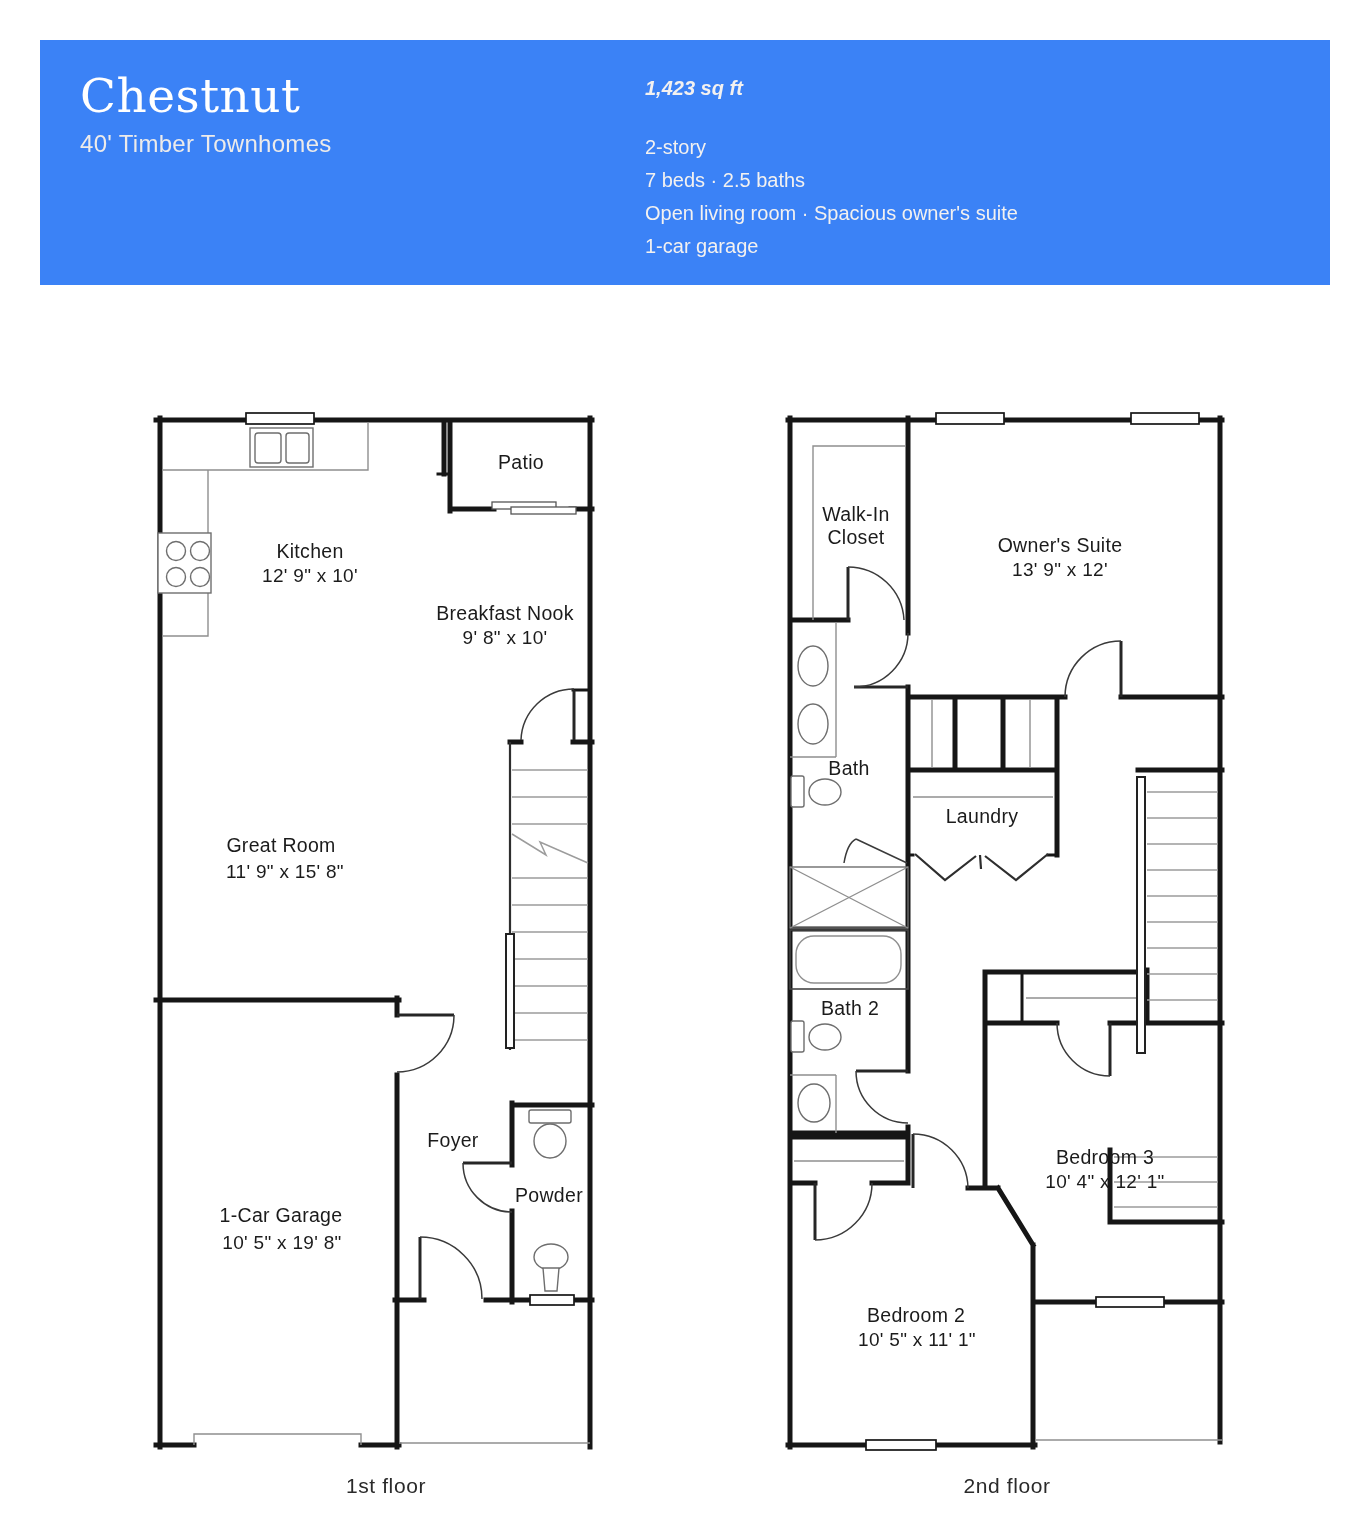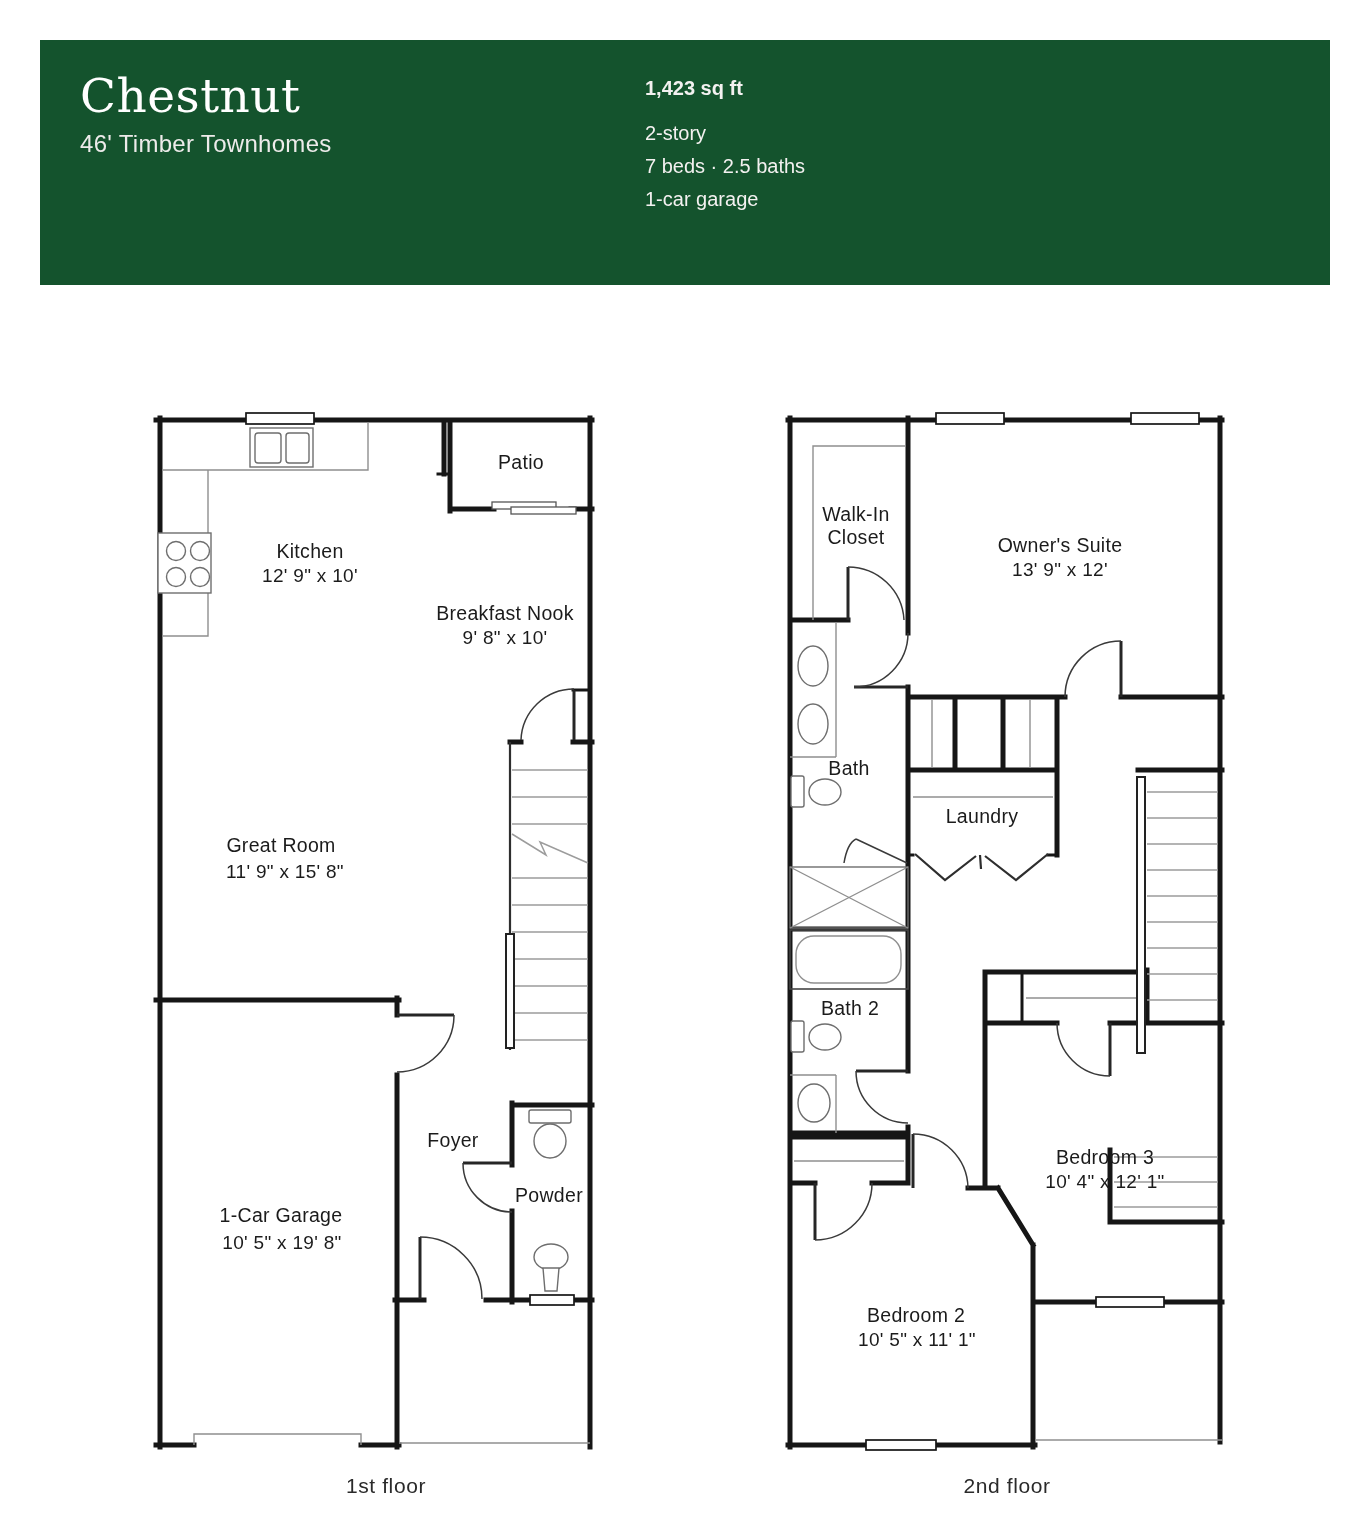--- a/index.html
+++ b/index.html
@@ -1,26 +1,26 @@
 <!DOCTYPE html>
 <html><head>
 <meta charset="utf-8">
 <style>
   html,body{margin:0;padding:0;background:#ffffff;}
   body{width:1370px;height:1536px;position:relative;overflow:hidden;
        font-family:"Liberation Sans",sans-serif;}
   
-  .header{position:absolute;left:40px;top:40px;width:1290px;height:245px;background:#14532d;}
+  .header{position:absolute;left:40px;top:40px;width:1290px;height:245px;background:#3b82f6;}
   .brand{position:absolute;left:40px;top:30px;}
   .title{font-family:"DejaVu Serif",serif;font-weight:400;font-size:47px;line-height:52px;
          color:#ffffff;margin:0;letter-spacing:.5px;}
   .subtitle{font-size:24px;font-weight:400;color:#edebea;margin-top:8px;letter-spacing:.3px;}
   .specs{position:absolute;left:605px;top:32px;color:#f3f1f0;font-size:20px;}
   .spec-line{line-height:33px;}
-  .spec-area{font-weight:700;margin-bottom:12px;}
+  .spec-area{font-weight:700;margin-bottom:26px;font-style:italic;}
   .spec-stories{font-weight:400;}
   
   svg{position:absolute;left:0;top:0;}
   .w   {stroke:#161616;stroke-width:5;fill:none;stroke-linecap:square;}
   .w3  {stroke:#161616;stroke-width:3;fill:none;stroke-linecap:square;}
   .w2  {stroke:#2e2e2e;stroke-width:2.2;fill:none;}
   .thin{stroke:#8f8f8f;stroke-width:1.4;fill:none;}
   .tread{stroke:#9c9c9c;stroke-width:1.5;fill:none;}
   .fx  {stroke:#6e6e6e;stroke-width:1.4;fill:#ffffff;}
   .fxn {stroke:#6e6e6e;stroke-width:1.4;fill:none;}
@@ -257,21 +257,22 @@
     <text class="dims" x="1105" y="1188">10' 4" x 12' 1"</text>
     <text class="room" x="916" y="1322">Bedroom 2</text>
     <text class="dims" x="917" y="1346">10' 5" x 11' 1"</text>
     <text class="caption" x="1007" y="1493">2nd floor</text>
   </g>
 </svg>
 
 <div class="header">
   <div class="brand">
     <h1 class="title">Chestnut</h1>
-    <div class="subtitle">46' Timber Townhomes</div>
+    <div class="subtitle">40' Timber Townhomes</div>
   </div>
   <div class="specs">
     <div class="spec-line spec-area">1,423 sq ft</div>
     <div class="spec-line spec-stories">2-story</div>
     <div class="spec-line">7 beds · 2.5 baths</div>
+    <div class="spec-line">Open living room · Spacious owner's suite</div>
     <div class="spec-line">1-car garage</div>
   </div>
 </div>
 
 </body></html>

